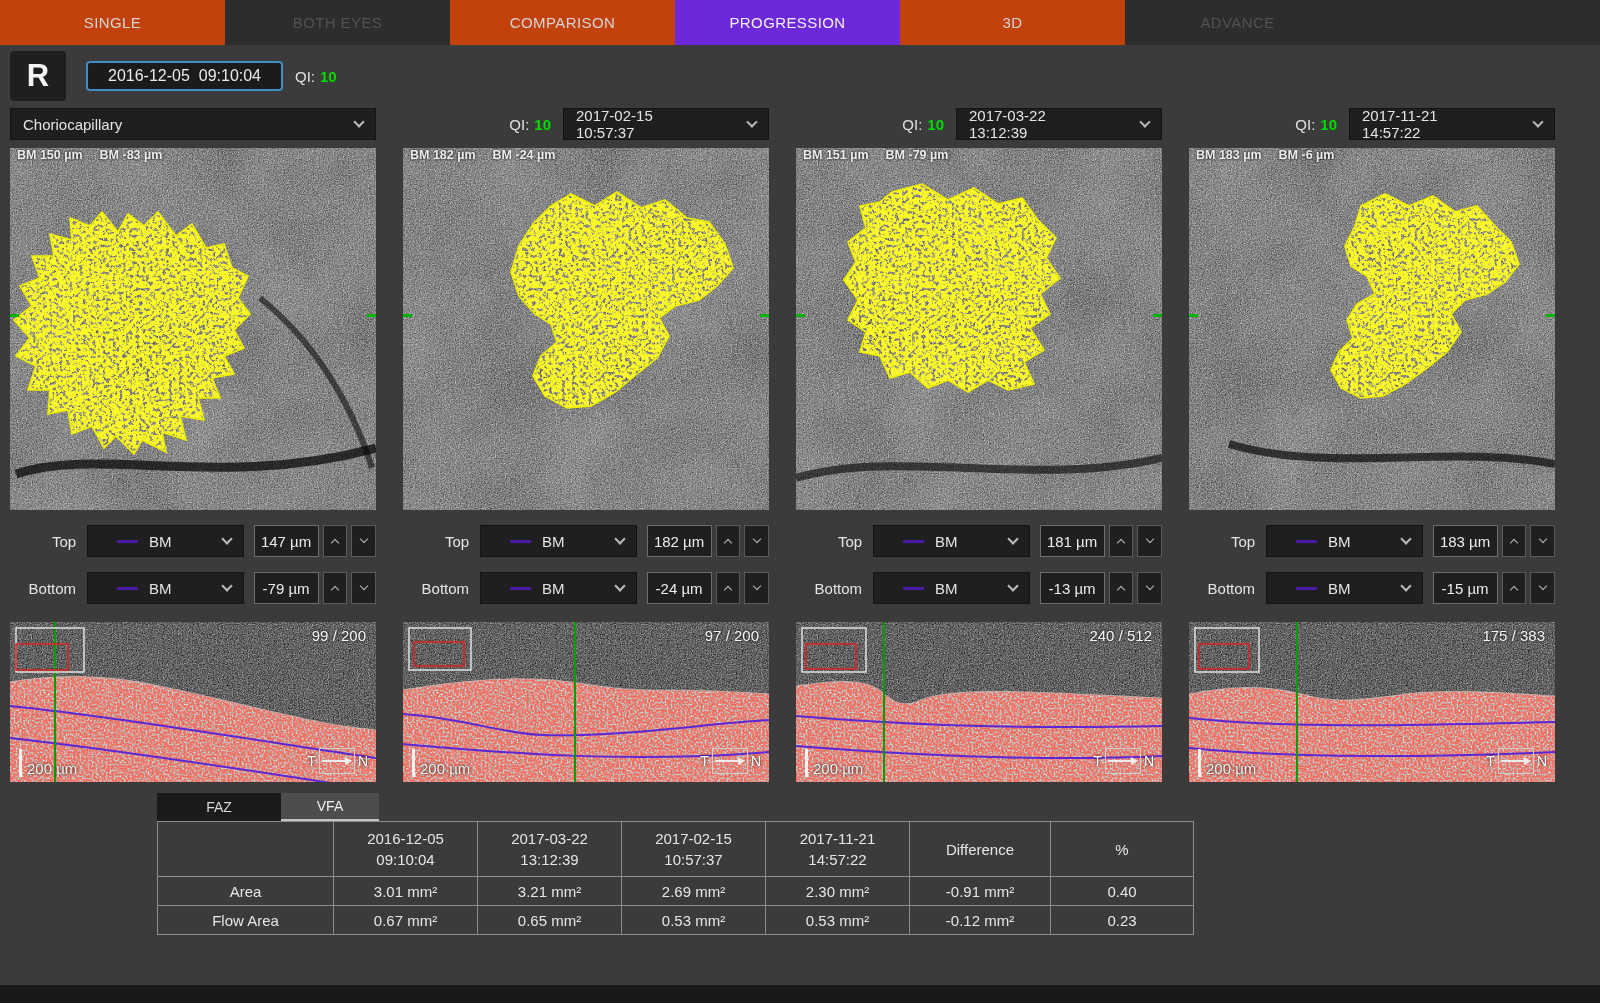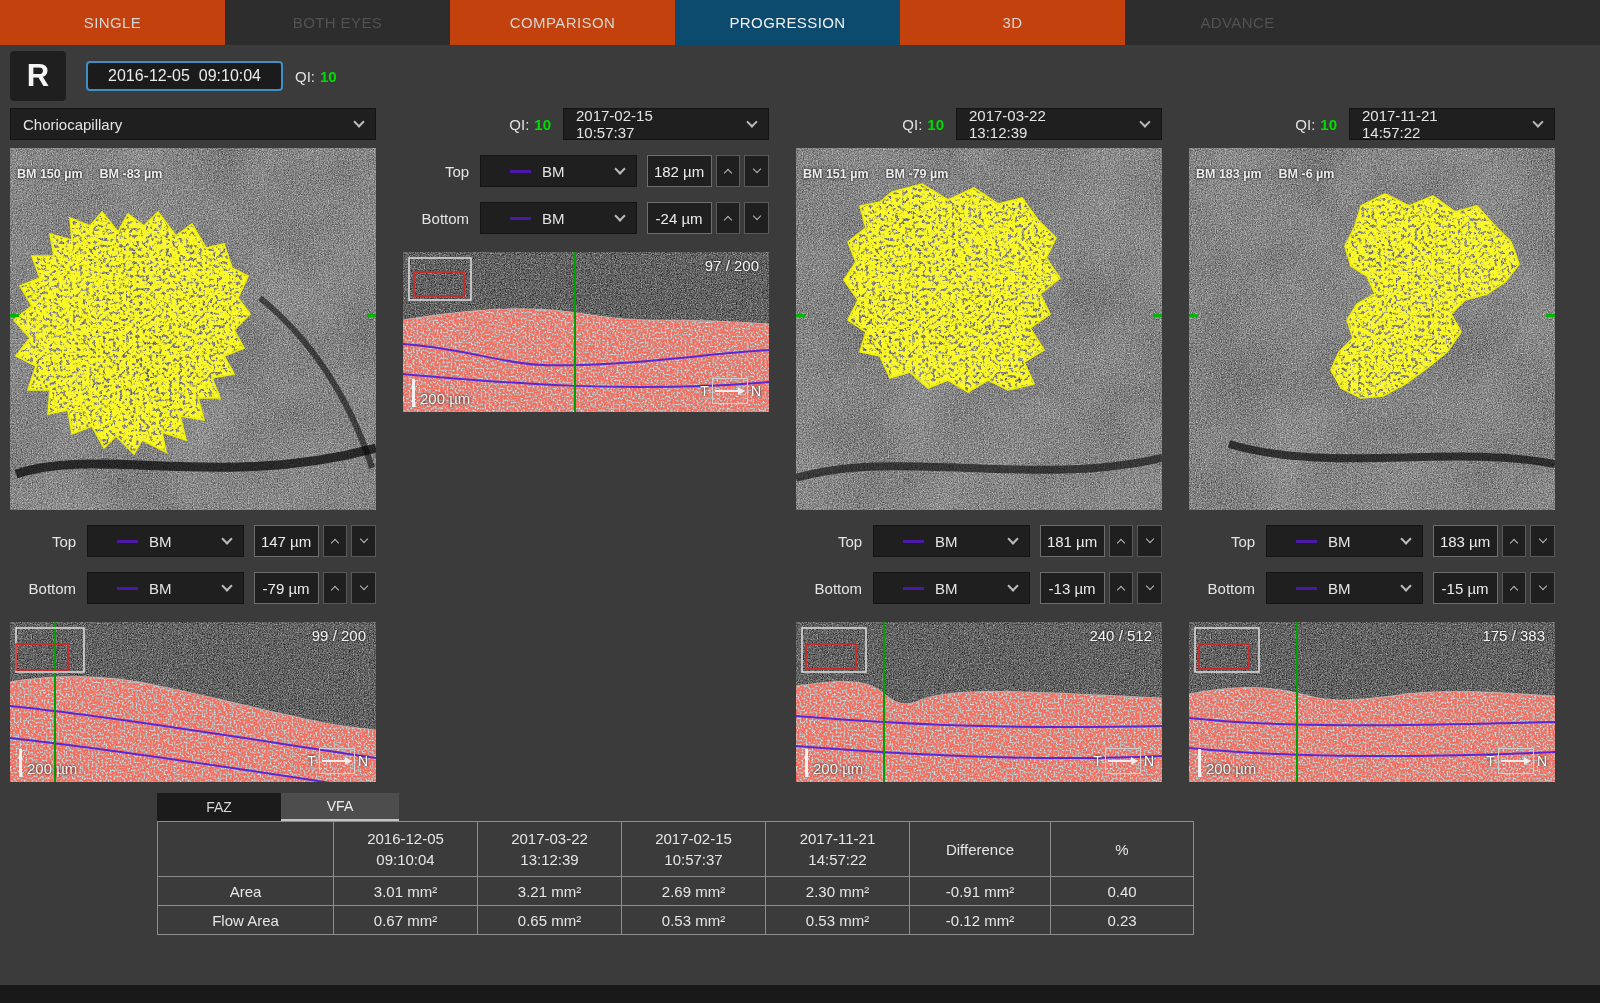--- a/index.html
+++ b/index.html
@@ -10,21 +10,21 @@
     color:#dcdcdc;
     position:relative;
   }
 
   
   .tabbar { display:flex; height:45px; background:#2d2d2d; }
   .tab { width:225px; display:flex; align-items:center; justify-content:center;
          font-size:15px; letter-spacing:.4px; color:#d6d6d6; cursor:default; }
   .tab.t-dark   { background:#c2410c; }
   .tab.t-mid    { background:#2d2d2d; color:#525252; }
-  .tab.t-active { background:#0c4a6e; color:#f2f2f2; }
+  .tab.t-active { background:#6d28d9; color:#f2f2f2; }
 
   
   .row2 { display:flex; align-items:center; margin:5px 0 0 10px; height:52px; }
   .lat-btn { width:56px; height:50px; background:#1f1f1f; border-radius:4px;
              color:#f5f5f5; font-size:31px; font-weight:bold;
              display:flex; align-items:center; justify-content:center; }
   .date-chip { margin-left:20px; border:2px solid #3f8fc4; border-radius:4px;
                background:#1b1b1b; padding:4px 20px; font-size:16px; color:#eaeaea;
                white-space:pre; }
   .qi { margin-left:12px; font-size:15px; color:#e2e2e2; display:flex; gap:5px; }
@@ -43,21 +43,21 @@
   .chev { display:inline-block; width:8px; height:8px;
           border-right:2px solid #bbb; border-bottom:2px solid #bbb;
           transform:rotate(45deg); margin-top:-4px; }
   .chev.sm { width:6px; height:6px; border-width:1.6px; }
   .chev.up { transform:rotate(-135deg); margin-top:3px; }
   .ml-auto { margin-left:auto; }
 
   
   .enface { position:relative; width:366px; height:362px; background:#050505; }
   .enface svg, .bscan svg { position:absolute; inset:0; width:100%; height:100%; display:block; }
-  .bm-labels { position:absolute; top:19px; left:7px; display:flex; gap:17px;
+  .bm-labels { position:absolute; top:0; left:7px; display:flex; gap:17px;
                font-size:12.5px; font-weight:600; color:#ececec; text-shadow:0 0 3px #000; }
   .cloud { mix-blend-mode:screen; opacity:.32; }
 
   
   .lrow { display:flex; align-items:center; height:38px; }
   .lrow.first { margin-top:12px; }
   .lrow.second { margin-top:9px; }
   .lrow .lbl { width:78px; text-align:right; padding-right:11px; font-size:15px; color:#e4e4e4; }
   .layer-dd { width:158px; gap:11px;padding-left:29px; }
   .dash { width:21px; height:3px; background:#4b18a8; }
@@ -80,21 +80,21 @@
             align-items:center; padding:0 2px; }
   .arr-line { flex:1; height:1.5px; background:#ededed; }
   .arr-head { width:0; height:0; border-left:7px solid #ededed;
               border-top:4px solid transparent; border-bottom:4px solid transparent; }
 
   
   .results { margin:11px 0 0 157px; width:1036px; }
   .res-tabs { display:flex; height:28px; }
   .res-tab { display:flex; align-items:center; justify-content:center; font-size:14px; }
   .res-tab.faz { width:124px; background:#1b1b1b; color:#d8d8d8; }
-  .res-tab.vfa { width:118px; background:#4d4d4d; color:#efefef; border-bottom:2px solid #c4c4c4; }
+  .res-tab.vfa { width:98px; background:#4d4d4d; color:#efefef; border-bottom:2px solid #c4c4c4; }
   table.res { border-collapse:collapse; width:1036px; table-layout:fixed; }
   table.res th, table.res td { border:1px solid #8d8d8d; text-align:center;
         font-weight:normal; font-size:15px; color:#e6e6e6; }
   table.res th { height:55px; white-space:pre-line; line-height:21px; }
   table.res td { height:29px; }
 
   .bottombar { position:absolute; left:0; bottom:0; width:1600px; height:18px; background:#191919; }
 </style>
 </head>
 <body>
@@ -264,20 +264,43 @@
     <div class="col-head">
       <div class="head-right">
         <div class="qi">
           <span>QI:</span>
           <span class="qi-val">10</span>
         </div>
         <div class="dd date-select">
           <span>2017-02-15 10:57:37</span>
           <span class="chev"></span>
         </div>
+      </div>
+    </div>
+    <div class="enface">
+      <svg viewBox="0 0 366 362" preserveAspectRatio="none">
+        <rect width="366" height="362" fill="#060606"></rect>
+        <rect width="366" height="362" filter="url(#fGrainDark)" opacity="0.95"></rect>
+        <rect class="cloud" x="-140" y="-60" width="640" height="480" filter="url(#fCloud)" transform="translate(-30,10)"></rect>
+        <defs>
+          <polygon id="les2" points="148,58 168,46 192,58 214,44 238,60 262,52 284,70 306,74 322,96 330,120 314,138 296,152 272,158 256,170 266,188 254,210 234,226 212,244 188,258 164,260 142,248 130,228 138,208 154,194 148,176 132,166 116,148 108,124 116,98 130,76"></polygon>
+          <clipPath id="cp2">
+              <use href="#les2"></use>
+            </clipPath>
+        </defs>
+        <g clip-path="url(#cp2)">
+          <rect width="366" height="362" filter="url(#fSpeckYellow)"></rect>
+        </g>
+        <use href="#les2" fill="none" stroke="#f0f000" stroke-width="1.6"></use>
+        <rect x="0" y="166" width="9" height="3" fill="#00b400"></rect>
+        <rect x="357" y="166" width="9" height="3" fill="#00b400"></rect>
+      </svg>
+      <div class="bm-labels">
+        <span>BM 182 µm</span>
+        <span>BM -24 µm</span>
       </div>
     </div>
     <div class="lrow first">
       <span class="lbl">Top</span>
       <div class="dd layer-dd">
         <span class="dash"></span>
         <span>BM</span>
         <span class="chev ml-auto"></span>
       </div>
       <div class="val-box">182 µm</div>

